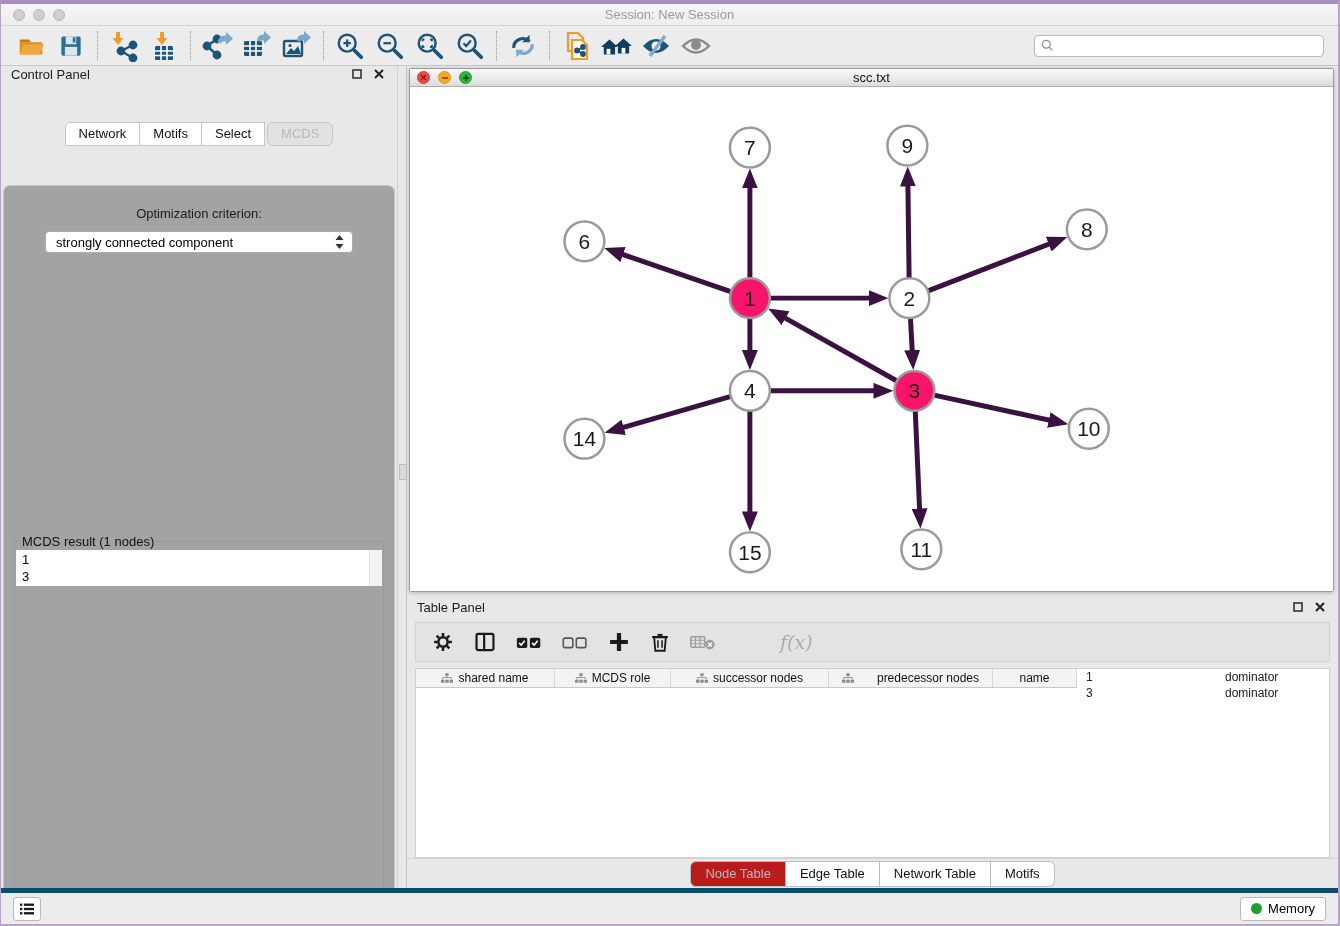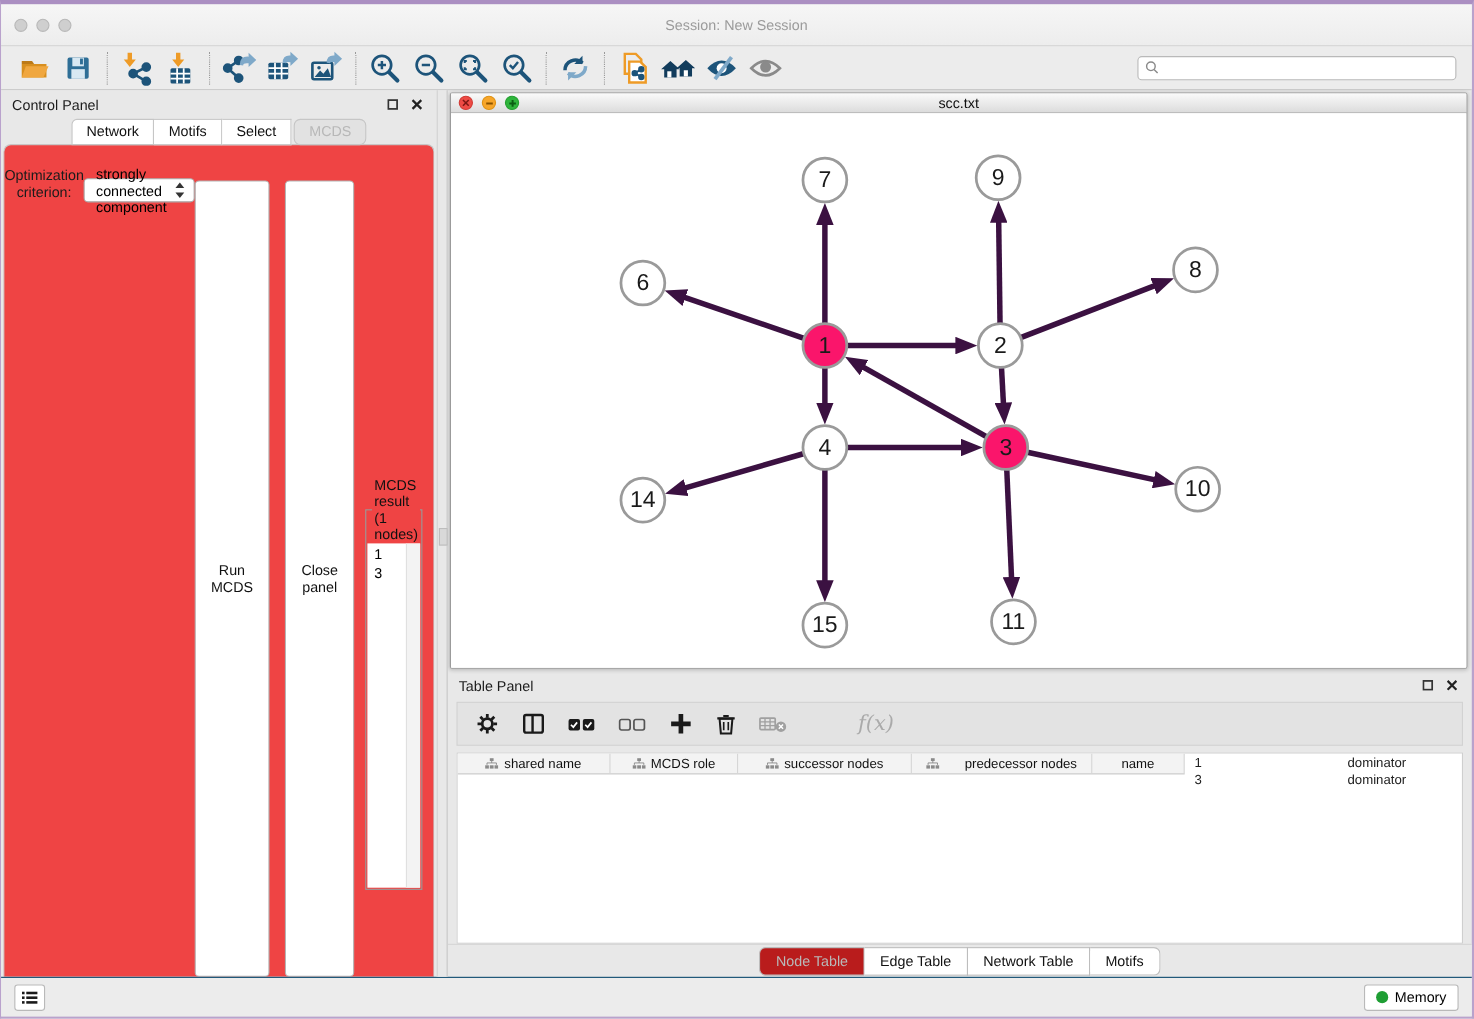--- a/index.html
+++ b/index.html
@@ -1,46 +1,46 @@
 <!DOCTYPE html>
 <html><head>
 <meta charset="utf-8">
 <style>
   * { box-sizing: border-box; margin: 0; padding: 0; }
   html,body { width:1340px; height:926px; }
   body { font-family:"Liberation Sans", sans-serif; background:#e8e8e8; position:relative; overflow:hidden; }
   .app { position:absolute; inset:0; border-top:4px solid #ab8fc2; border-left:1px solid #b9a2cc; border-right:2px solid #b9a2cc; border-bottom:2px solid #b9a2cc; display:flex; flex-direction:column; background:#e8e8e8; }
 
   
-  .titlebar { height:38px; background:linear-gradient(#f6f6f6,#ededed); border-bottom:1px solid #d6d6d6; display:flex; align-items:center; padding:0 12px; position:relative; }
+  .titlebar { height:22px; background:linear-gradient(#f6f6f6,#ededed); border-bottom:1px solid #d6d6d6; display:flex; align-items:center; padding:0 12px; position:relative; }
   .mac-dots { display:flex; gap:8px; }
   .mac-dot { width:12px; height:12px; border-radius:50%; background:#cfcfcf; border:1px solid #b8b8b8; }
   .win-title { position:absolute; left:0; right:0; text-align:center; font-size:13px; color:#9b9b9b; }
 
   
   .toolbar { height:40px; background:#ececec; border-bottom:1px solid #c9c9c9; display:flex; align-items:center; padding-left:10px; }
   .ticon { width:40px; height:34px; display:flex; align-items:center; justify-content:center; cursor:pointer; }
   .tsep { width:1px; height:30px; border-left:1px dotted #9a9a9a; margin:0 6px; }
   .searchbox { margin-left:auto; margin-right:14px; width:290px; height:22px; background:#fff; border:1px solid #b9b9b9; border-radius:4px; display:flex; align-items:center; padding:0 6px; gap:4px; }
   .searchbox input { border:none; outline:none; flex:1; font-size:12px; background:transparent; }
 
   
   .main { flex:1; display:flex; min-height:0; }
 
   
-  .cpanel { width:396px; display:flex; flex-direction:column; background:#e8e8e8; }
+  .cpanel { width:396px; display:flex; flex-direction:column; background:#e8e8e8;gap:40px; }
   .panel-head { height:26px; display:flex; align-items:center; padding:0 10px; font-size:13px; color:#1b1b1b; }
   .panel-head .spacer { flex:1; }
   .wicon { width:16px; height:16px; display:flex; align-items:center; justify-content:center; cursor:pointer; margin-left:6px; }
   .cp-tabs { display:flex; justify-content:center; position:relative; z-index:2; margin-bottom:-1px; }
   .cp-tab { font-size:13px; padding:3px 13px 4px; background:#fff; border:1px solid #c6c6c6; color:#111; cursor:pointer; }
   .cp-tab + .cp-tab { border-left:none; }
   .cp-tab:first-child { border-radius:5px 0 0 0; }
   .cp-tab.active { background:#e2e2e2; color:#b8b8b8; border-radius:6px; border:1px solid #c6c6c6; margin-left:2px; }
-  .cp-content { flex:1; border:1px solid #c6c6c6; border-bottom:none; border-radius:7px 7px 0 0; margin:0 2px; background:#ef4444; display:flex; flex-direction:row; padding-top:20px; }
+  .cp-content { flex:1; border:1px solid #c6c6c6; border-bottom:none; border-radius:7px 7px 0 0; margin:0 2px; background:#a3a3a3; display:flex; flex-direction:column; padding-top:20px; }
   .opt-label { text-align:center; font-size:13px; color:#1b1b1b; }
   .dropdown { margin:10px auto 0; width:308px; height:22px; background:#fff; border:1px solid #ababab; border-radius:4px; display:flex; align-items:center; padding:0 6px 0 10px; font-size:13px; cursor:pointer; }
   .dropdown .dval { flex:1; }
   .btn-row { display:flex; justify-content:center; gap:14px; margin-top:12px; }
   .btn { background:#fff; border:1px solid #b4b4b4; border-radius:4px; font-size:13px; padding:2px 14px 3px; color:#111; cursor:pointer; font-family:"Liberation Sans",sans-serif; }
   fieldset.result { border:1px solid #999; margin:281px 10px 8px; padding:1px; height:376px; }
   fieldset.result legend { font-size:13px; padding:0 2px; margin-left:4px; color:#111; }
   .result-box { background:#fff; height:100%; position:relative; font-size:13px; line-height:17px; padding:1px 18px 1px 6px; overflow:hidden; }
   .result-box .vsb { position:absolute; top:0; right:0; bottom:0; width:13px; background:#f3f3f3; border-left:1px solid #e0e0e0; }
 
@@ -74,21 +74,21 @@
   .trow { display:flex; height:16px; align-items:center; font-size:12px; color:#222; }
   .td { overflow:hidden; white-space:nowrap; }
   .tp-tabs { height:30px; display:flex; justify-content:center; align-items:center; background:#e8e8e8; border-top:1px solid #d5d5d5; flex:none; }
   .tp-tab { font-size:13px; padding:4px 14px 5px; background:#fff; border:1px solid #bdbdbd; color:#111; cursor:pointer; }
   .tp-tab + .tp-tab { border-left:none; }
   .tp-tab:first-child { border-radius:6px 0 0 6px; }
   .tp-tab:last-child { border-radius:0 6px 6px 0; }
   .tp-tab.active { background:#b91c1c; color:#b9b9b9; }
 
   
-  .statusbar { height:36px; background:#ececec; border-top:1px solid #0c4a6e; display:flex; align-items:center; padding:0 12px; flex:none; }
+  .statusbar { height:36px; background:#ececec; border-top:5px solid #0c4a6e; display:flex; align-items:center; padding:0 12px; flex:none; }
   .sb-left-btn { width:28px; height:24px; background:#fff; border:1px solid #b9b9b9; border-radius:3px; display:flex; align-items:center; justify-content:center; cursor:pointer; }
   .memory-btn { margin-left:auto; height:24px; background:#fff; border:1px solid #b9b9b9; border-radius:3px; display:flex; align-items:center; gap:6px; padding:0 10px; font-size:13px; cursor:pointer; }
   .memdot { width:11px; height:11px; border-radius:50%; }
 </style>
 </head>
 <body>
 
 <div class="app">
 
   <div class="titlebar">
@@ -269,24 +269,20 @@
           <div class="cp-tab active">MCDS</div>
         </div>
       <div class="cp-content">
         <div class="opt-label">Optimization criterion:</div>
         <div class="dropdown">
           <span class="dval">strongly connected component</span>
           <svg width="13" height="16" viewBox="0 0 13 16">
               <path d="M2.5 6L6.5 1l4 5z" fill="#333"></path>
               <path d="M2.5 10l4 5 4-5z" fill="#333"></path>
             </svg>
-        </div>
-        <div class="btn-row">
-          <button class="btn">Run MCDS</button>
-          <button class="btn">Close panel</button>
         </div>
         <fieldset class="result">
           <legend>MCDS result (1 nodes)</legend>
           <div class="result-box" id="result-box">
             <div class="vsb"></div>
           <div>1</div>
               <div>3</div>
             </div>
         </fieldset>
       </div>

